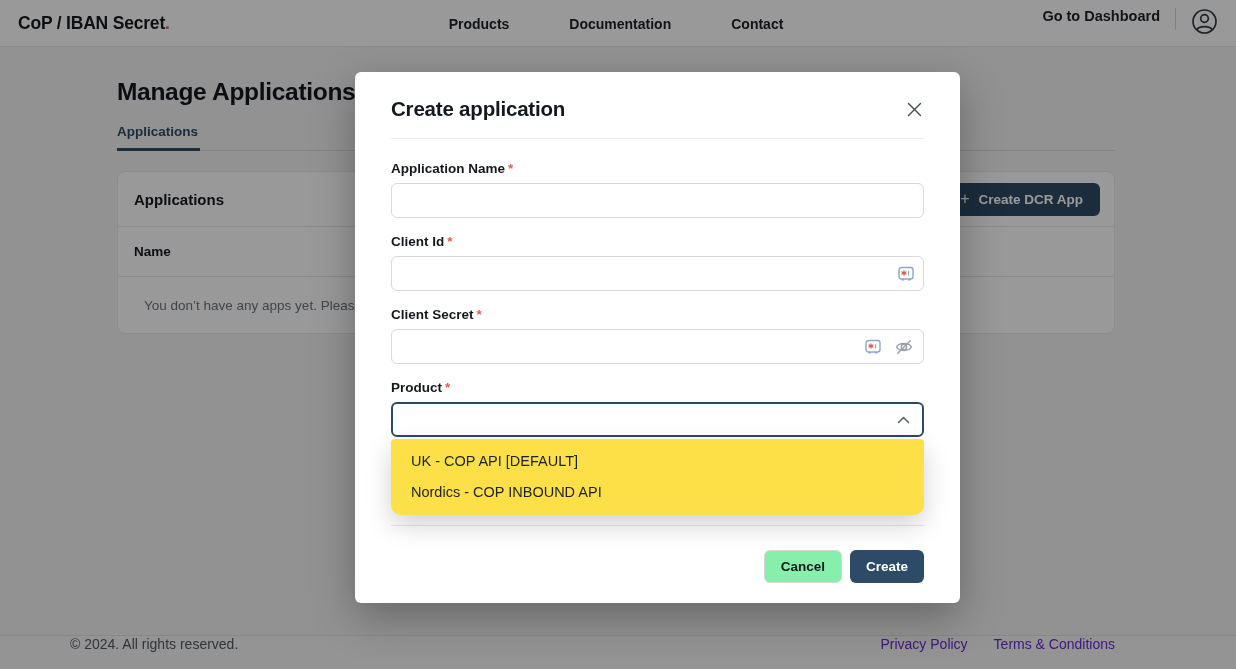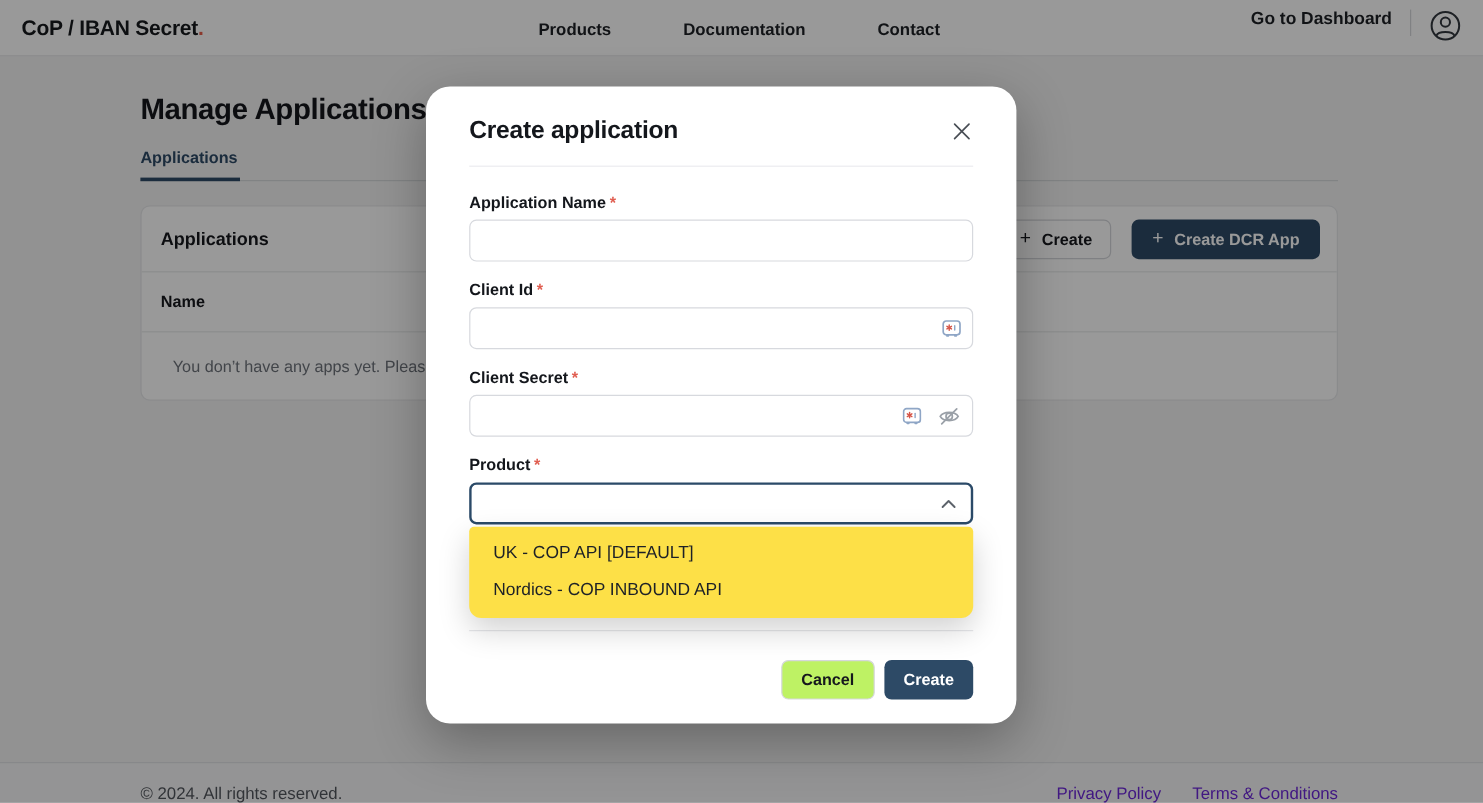--- a/index.html
+++ b/index.html
@@ -41,30 +41,30 @@
   .btn .plus { font-size:16px; font-weight:500; margin-right:9px; line-height:1; }
   .btn-outline { background:#fff; border:1px solid #d4d6da; color:#16181d; padding:0 15px; }
   .btn-navy { background:#2d4a66; border:none; color:#fff; padding:0 17px; }
   .row-divider { border-top:1px solid #e9eaec; }
   .name-row { height:49px; display:flex; align-items:center; padding:0 16px; font-size:13.5px; font-weight:700; }
   .empty-row { height:56px; display:flex; align-items:center; padding:0 26px; font-size:13.5px; color:#6e737b; white-space:nowrap; overflow:hidden; }
   
   .footer {
     position:absolute; bottom:0; left:0; right:0; height:34px;
     background:#f7f7f8; border-top:1px solid #e2e3e6;
-    display:flex; align-items:flex-end; padding:0 121px 0 117px;
+    display:flex; align-items:flex-start; padding:0 121px 0 70px;
     font-size:14px; color:#53575e;
   }
   .footer-links { margin-left:auto; display:flex; gap:26px; }
   .footer-link { color:#6d28d9; cursor:pointer; }
   
   .overlay { position:absolute; inset:0; background:rgba(0,0,0,0.40); z-index:10; }
   .modal {
-    position:absolute; left:355px; top:72px; width:492px; z-index:20;
-    background:#fff; border-radius:20px; box-shadow:0 14px 44px rgba(0,0,0,0.30);
+    position:absolute; left:355px; top:72px; width:605px; z-index:20;
+    background:#fff; border-radius:6px; box-shadow:0 14px 44px rgba(0,0,0,0.30);
   }
   .modal-header { padding:25px 36px 17px; position:relative; }
   .modal-title { font-size:20.5px; font-weight:800; color:#14171c; letter-spacing:-0.2px; }
   .modal-close { position:absolute; right:38px; top:30px; background:none; border:none; cursor:pointer; line-height:0; }
   .modal-divider { margin:0 36px; border-top:1px solid #ececef; }
   .modal-body { padding:22px 36px 20px; }
   .field + .field { margin-top:16px; }
   .field-label { font-size:13.5px; font-weight:700; color:#14171c; margin-bottom:7px; }
   .req { color:#e05e51; margin-left:3px; }
   .input-wrap { position:relative; }
@@ -81,21 +81,21 @@
   }
   .select .chev { margin-left:auto; line-height:0; }
   .dropdown {
     position:absolute; top:calc(100% + 2px); left:0; right:0; z-index:5;
     background:#fde047; border-radius:4px 4px 10px 10px;
     box-shadow:0 10px 26px rgba(0,0,0,0.18); padding:7px 0;
   }
   .option { padding:7px 20px; font-size:14.5px; color:#1d2127; line-height:17px; cursor:pointer; }
   .obscured-line { margin-top:88px; border-top:1px solid #e6e7ea; }
   .modal-actions { margin-top:24px; display:flex; justify-content:flex-end; gap:8px; }
-  .btn-cancel { background:#bef264; border:1px solid #d5d7db; color:#16181d; padding:0 16px; }
+  .btn-cancel { background:#86efac; border:1px solid #d5d7db; color:#16181d; padding:0 16px; }
   .btn-create { background:#2d4a66; border:none; color:#fff; padding:0 16px; }
 </style>
 </head>
 <body>
 
 <div class="header">
   <div class="logo"><span>CoP / IBAN Secret</span><span class="dot">.</span></div>
   <div class="nav">
     <span class="nav-item">Products</span>
     <span class="nav-item">Documentation</span>

